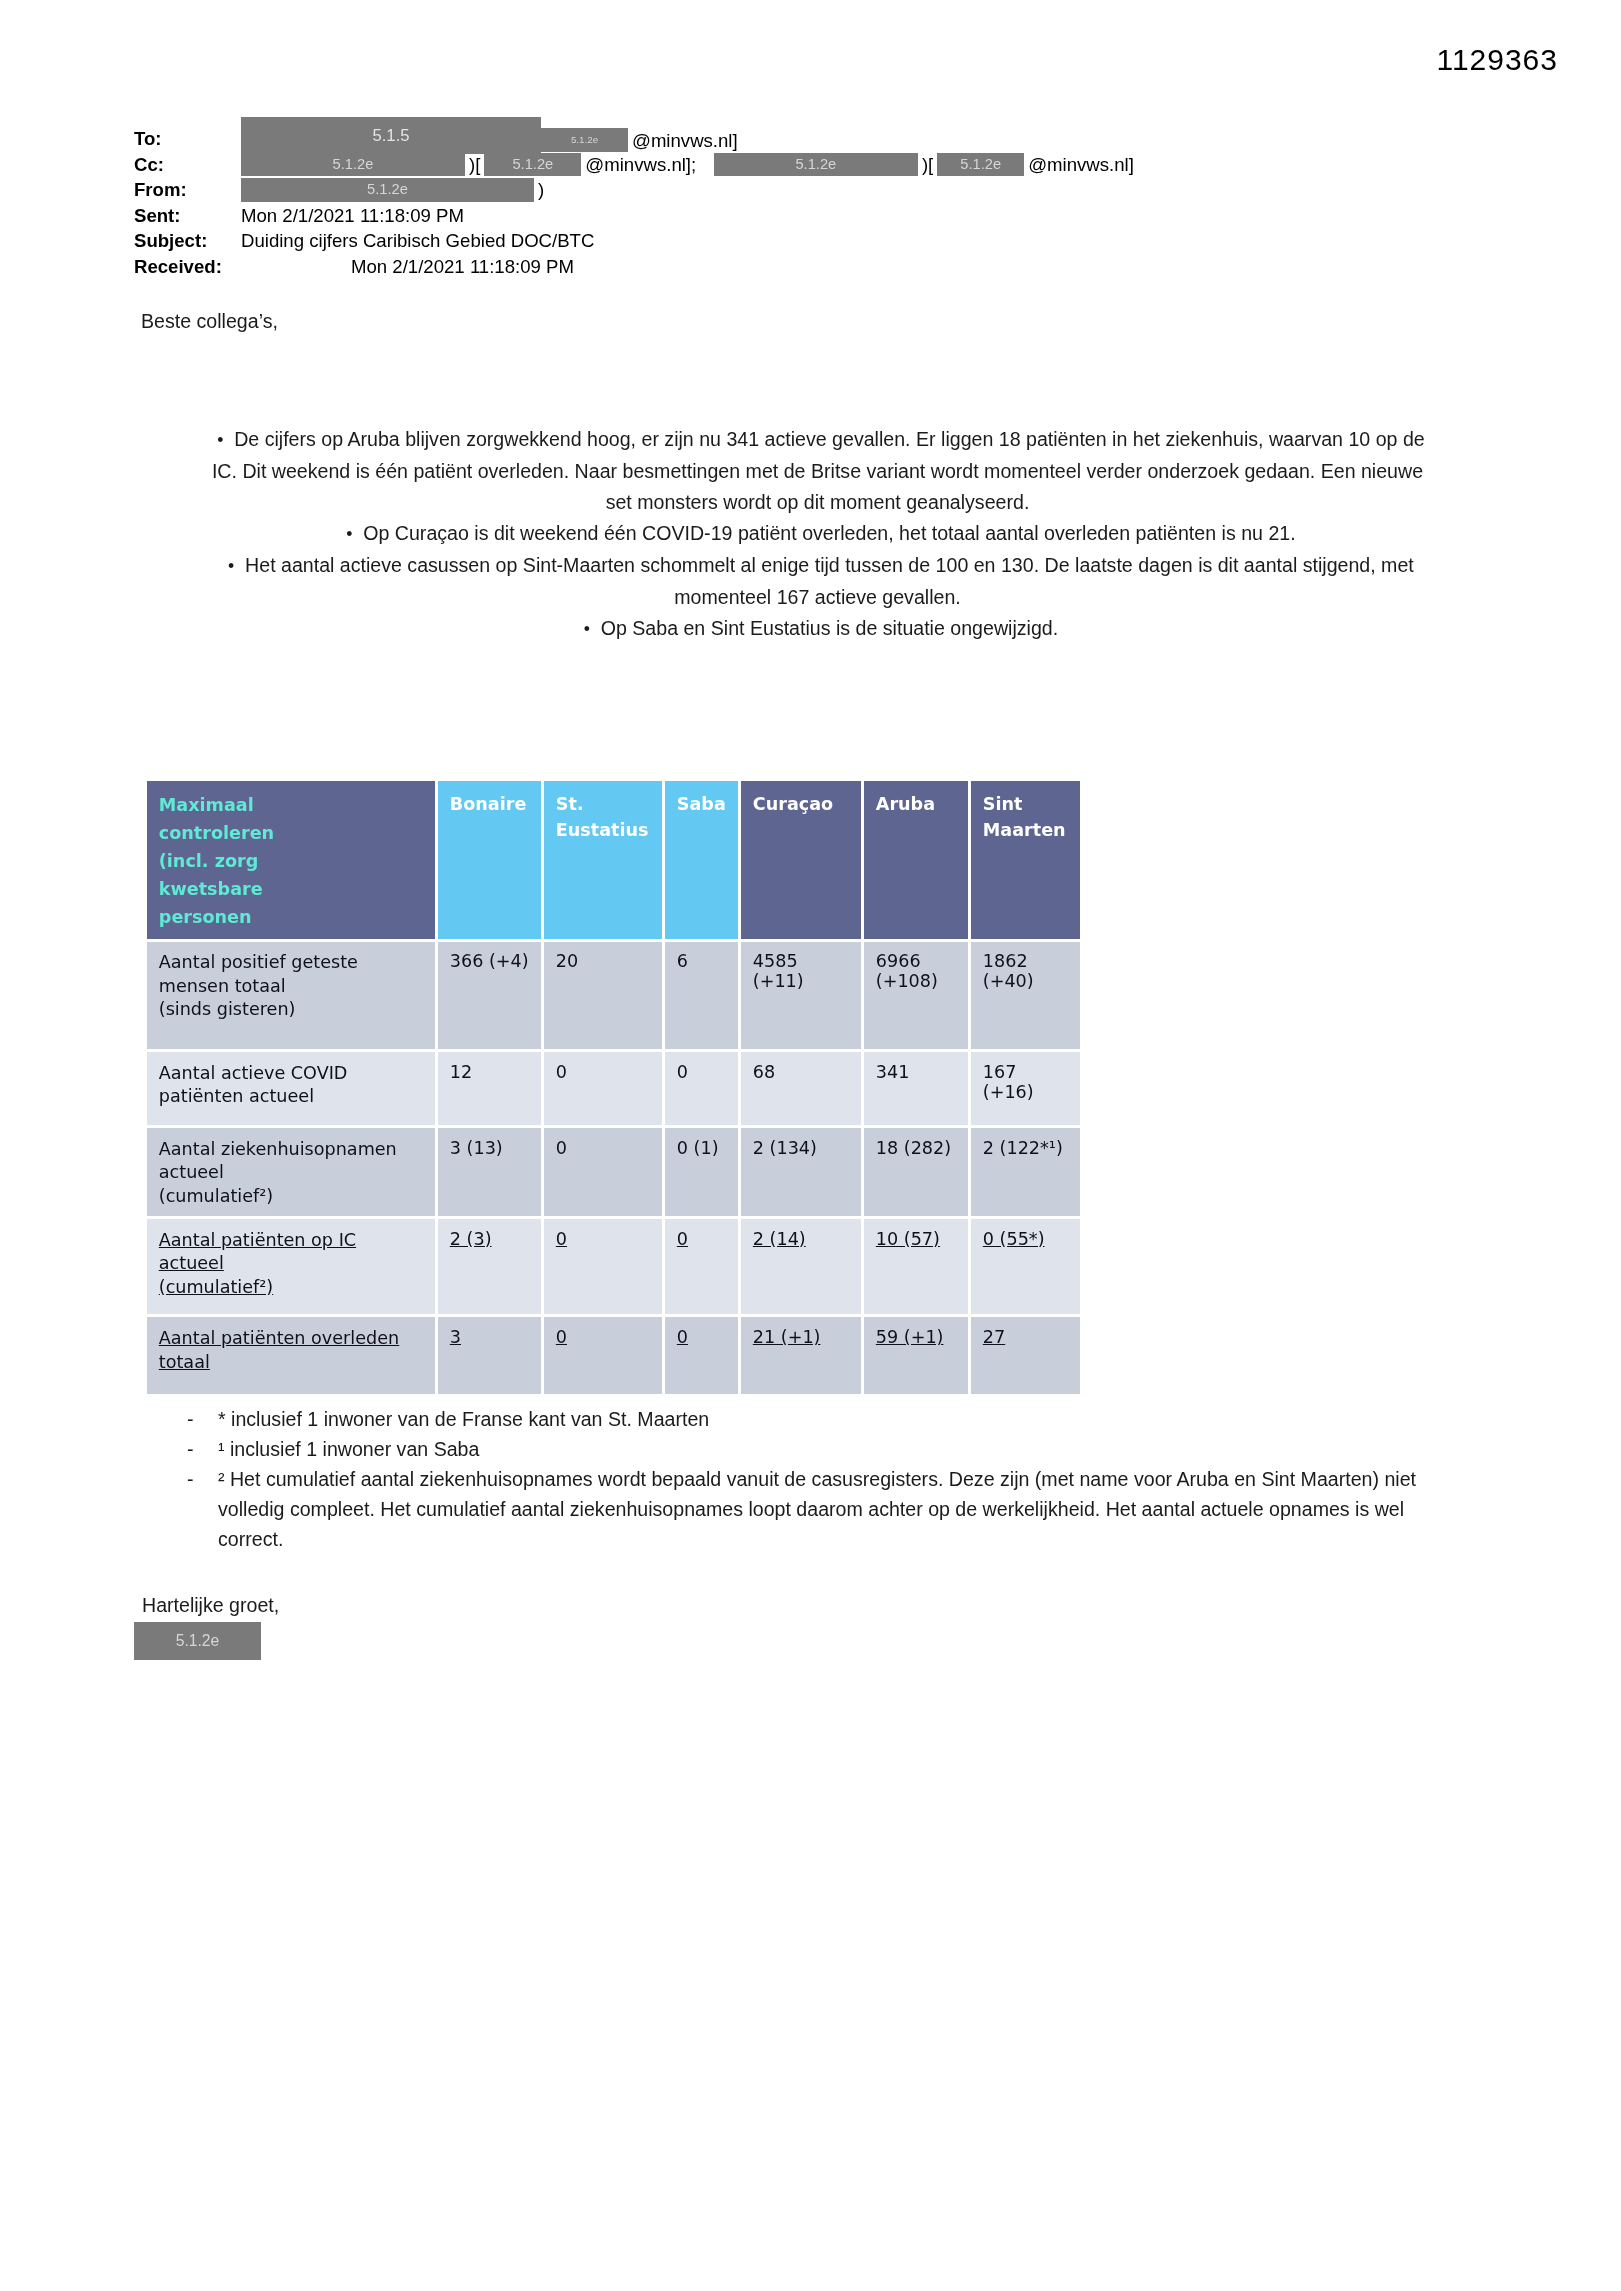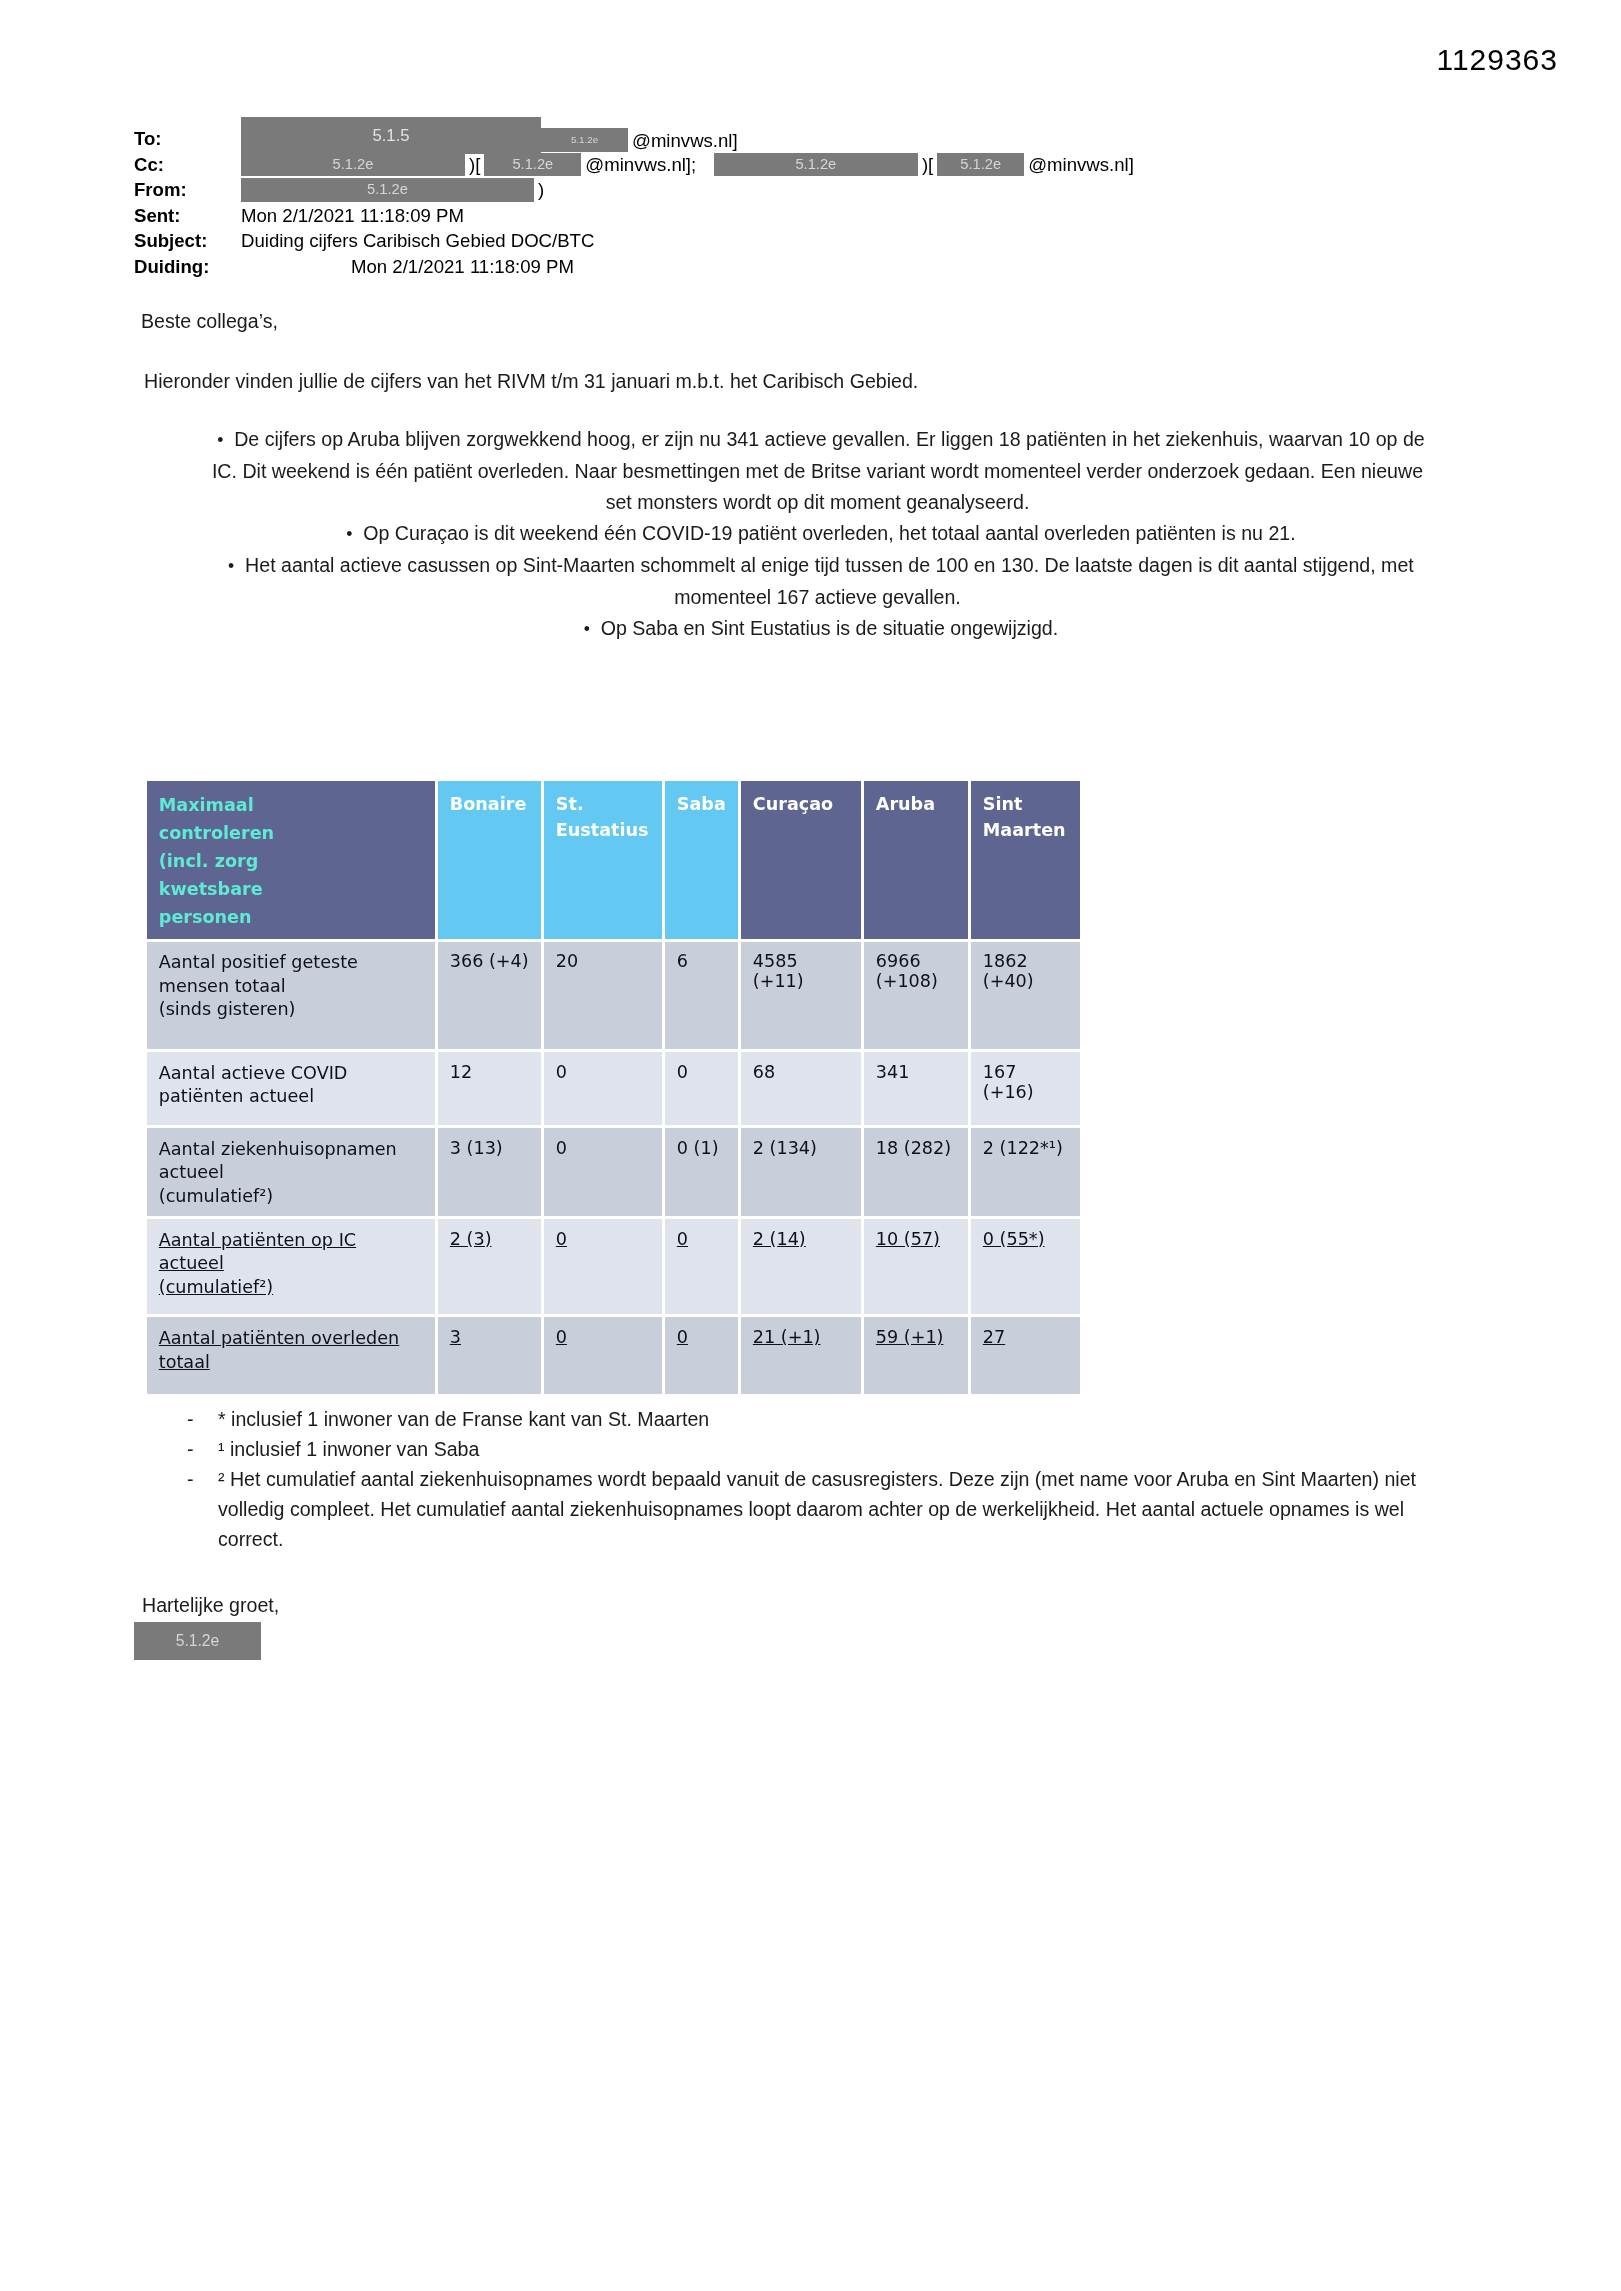--- a/index.html
+++ b/index.html
@@ -132,27 +132,26 @@
     </div>
     <div class="hrow">
       <span class="hlabel">Sent:</span>
       <span class="hvalue">Mon 2/1/2021 11:18:09 PM</span>
     </div>
     <div class="hrow">
       <span class="hlabel">Subject:</span>
       <span class="hvalue">Duiding cijfers Caribisch Gebied DOC/BTC</span>
     </div>
     <div class="hrow">
-      <span class="hlabel">Duiding:</span>
+      <span class="hlabel">Received:</span>
       <span class="hvalue indent">Mon 2/1/2021 11:18:09 PM</span>
     </div>
   </div>
 
   <div class="greeting">Beste collega’s,</div>
-  <div class="intro">Hieronder vinden jullie de cijfers van het RIVM t/m 31 januari m.b.t. het Caribisch Gebied.</div>
 
   <ul class="bullets">
     <li><span class="blt">•</span><span>De cijfers op Aruba blijven zorgwekkend hoog, er zijn nu 341 actieve gevallen. Er liggen 18 patiënten in het ziekenhuis, waarvan 10 op de IC. Dit weekend is één patiënt overleden. Naar besmettingen met de Britse variant wordt momenteel verder onderzoek gedaan. Een nieuwe set monsters wordt op dit moment geanalyseerd.</span></li>
     <li><span class="blt">•</span><span>Op Curaçao is dit weekend één COVID-19 patiënt overleden, het totaal aantal overleden patiënten is nu 21.</span></li>
     <li><span class="blt">•</span><span>Het aantal actieve casussen op Sint-Maarten schommelt al enige tijd tussen de 100 en 130. De laatste dagen is dit aantal stijgend, met momenteel 167 actieve gevallen.</span></li>
     <li><span class="blt">•</span><span>Op Saba en Sint Eustatius is de situatie ongewijzigd.</span></li>
   </ul>
 
   <div class="covid-table-wrap">
     <table class="covid">

